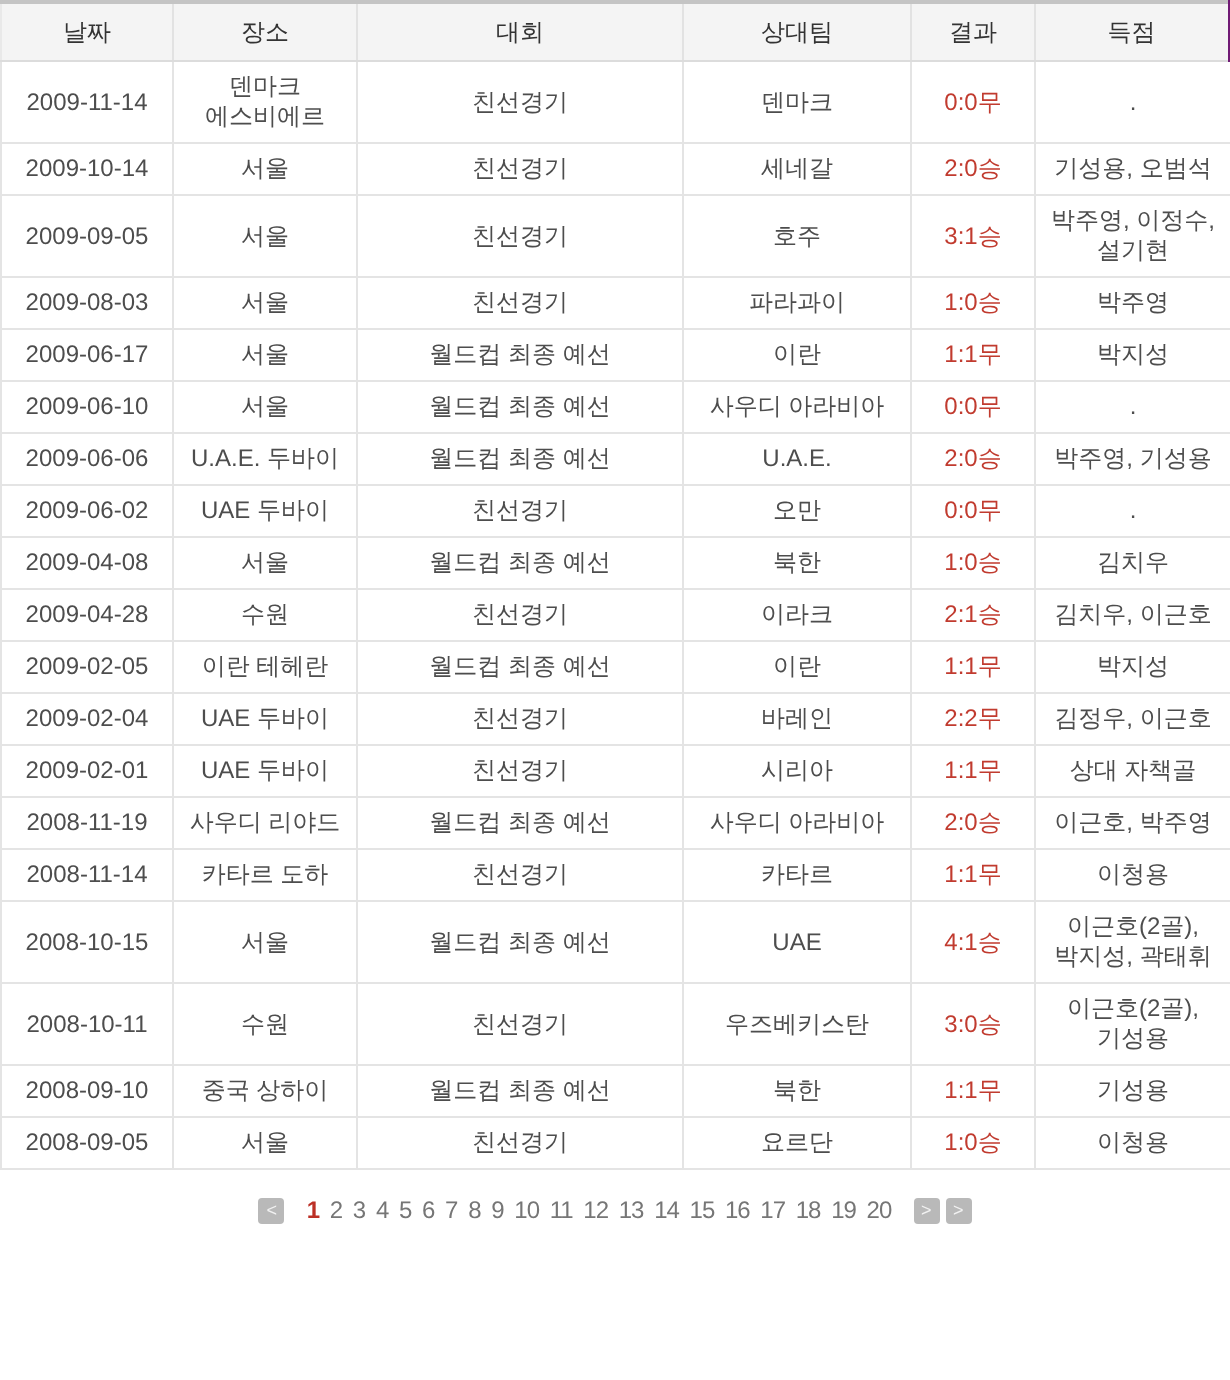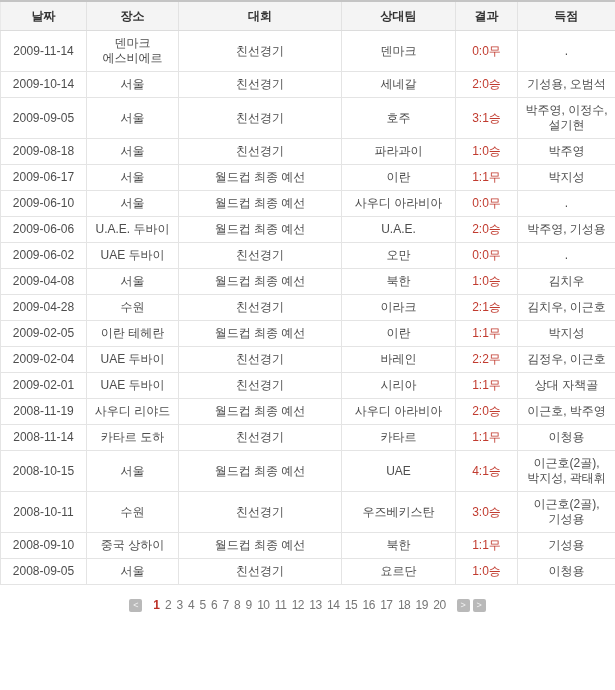--- a/index.html
+++ b/index.html
@@ -21,25 +21,25 @@
   table.record col.c-res   { width:62px; }
   table.record col.c-goal  { width:98px; }
 
   table.record th {
     background:#f4f4f4;
     border-top:2px solid #c4c4c4;
     border-bottom:1px solid #dcdcdc;
     border-left:1px solid #e2e2e2;
     border-right:1px solid #e2e2e2;
     height:28px;
-    font-weight:bold; color:#333333;
+    font-weight:normal; color:#333333;
     text-align:center; padding:0 2px;
   }
   table.record th:first-child { border-left:1px solid #e9e9e9; }
-  table.record th:last-child  { border-right:2px solid #701a75; }
+  table.record th:last-child  { border-right:4px solid #701a75; }
 
   table.record td {
     border:1px solid #e4e4e4;
     text-align:center;
     padding:5px 3px;
     line-height:15px;
     background:#ffffff;
     word-break:keep-all;
   }
   table.record td.result { color:#c13b2f; }
@@ -103,21 +103,21 @@
         </tr>
         <tr>
           <td>2009-09-05</td>
           <td>서울</td>
           <td>친선경기</td>
           <td>호주</td>
           <td class="result">3:1승</td>
           <td>박주영, 이정수, 설기현</td>
         </tr>
         <tr>
-          <td>2009-08-18</td>
+          <td>2009-08-03</td>
           <td>서울</td>
           <td>친선경기</td>
           <td>파라과이</td>
           <td class="result">1:0승</td>
           <td>박주영</td>
         </tr>
         <tr>
           <td>2009-06-17</td>
           <td>서울</td>
           <td>월드컵 최종 예선</td>

